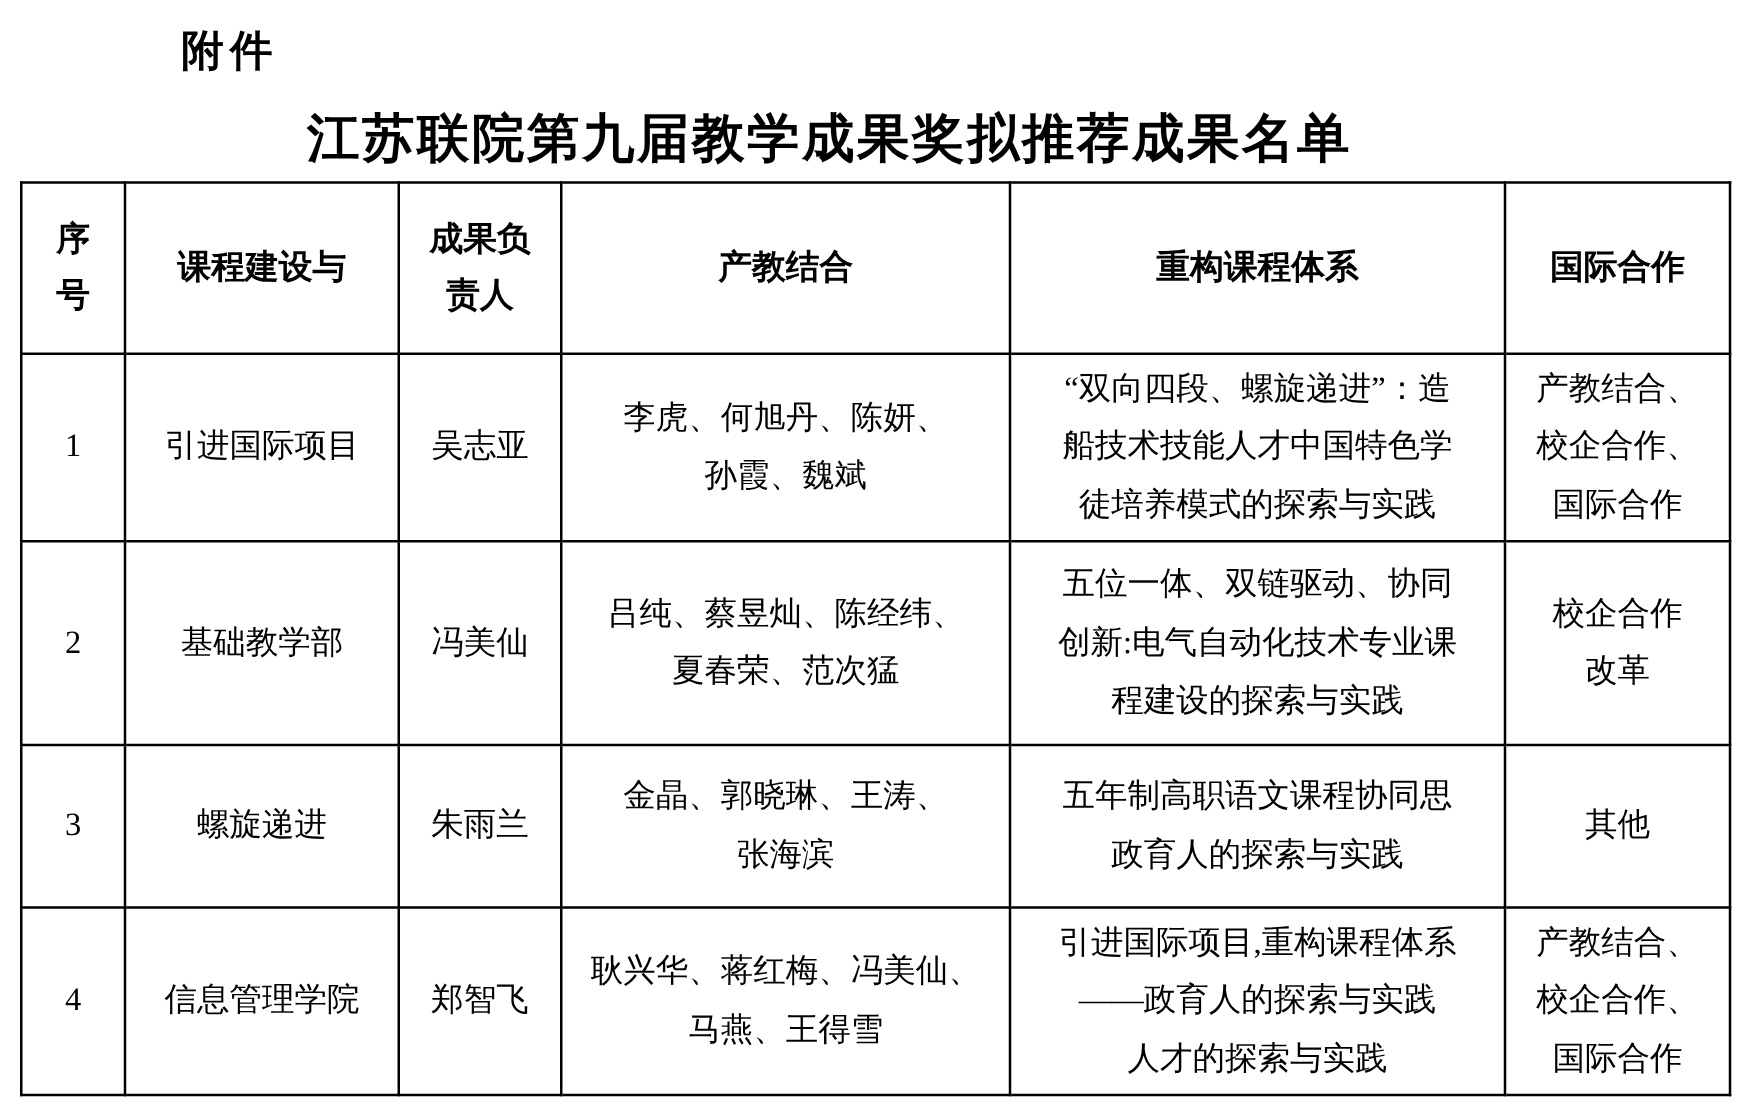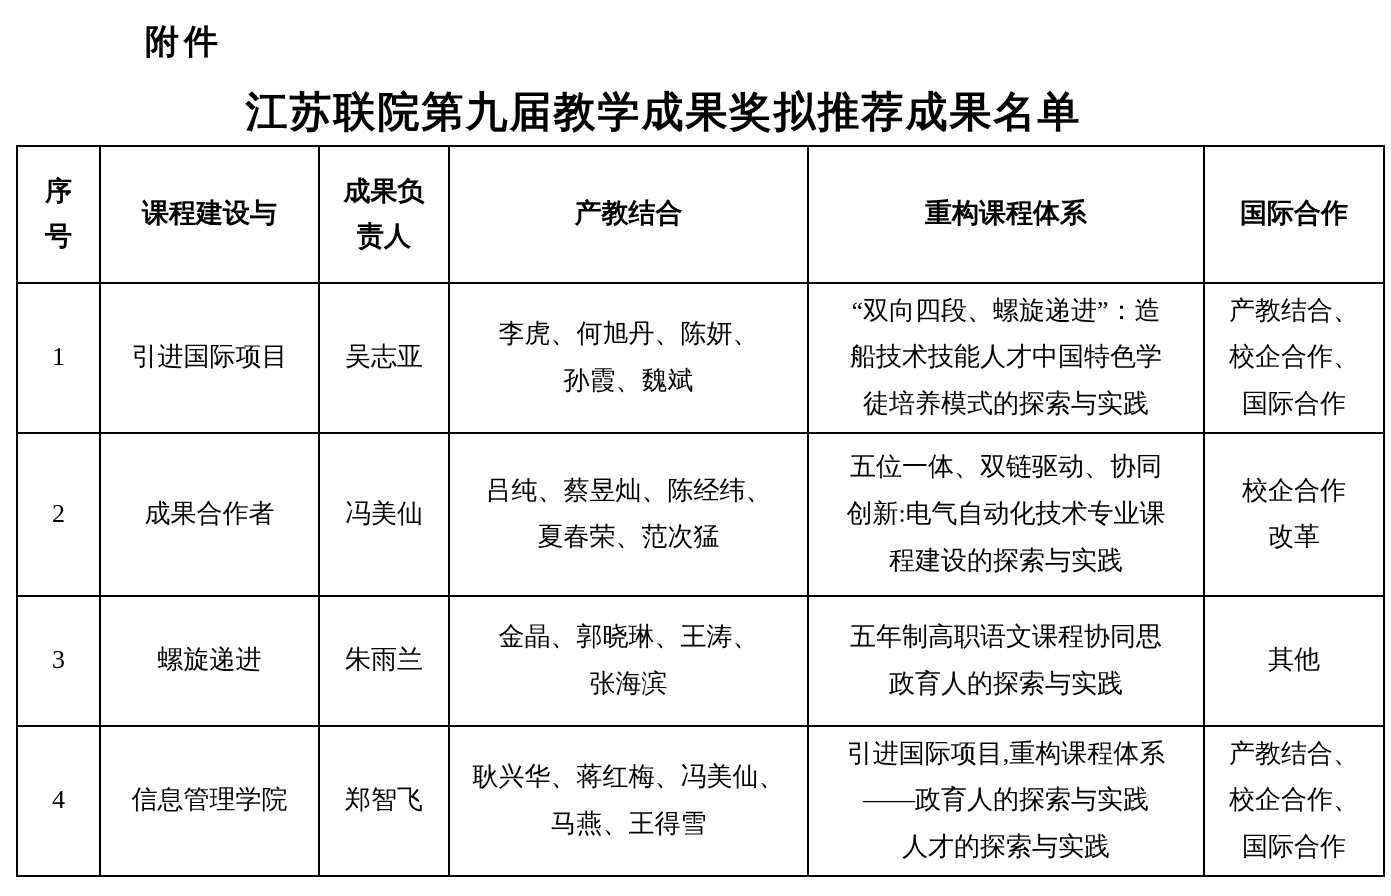--- a/index.html
+++ b/index.html
@@ -106,21 +106,21 @@
 孙霞、魏斌</td>
         <td>“双向四段、螺旋递进”：造
 船技术技能人才中国特色学
 徒培养模式的探索与实践</td>
         <td>产教结合、
 校企合作、
 国际合作</td>
       </tr>
       <tr class="row-2">
         <td>2</td>
-        <td>成果合作者</td>
+        <td>基础教学部</td>
         <td>冯美仙</td>
         <td>吕纯、蔡昱灿、陈经纬、
 夏春荣、范次猛</td>
         <td>五位一体、双链驱动、协同
 创新:电气自动化技术专业课
 程建设的探索与实践</td>
         <td>校企合作
 改革</td>
       </tr>
       <tr class="row-3">

